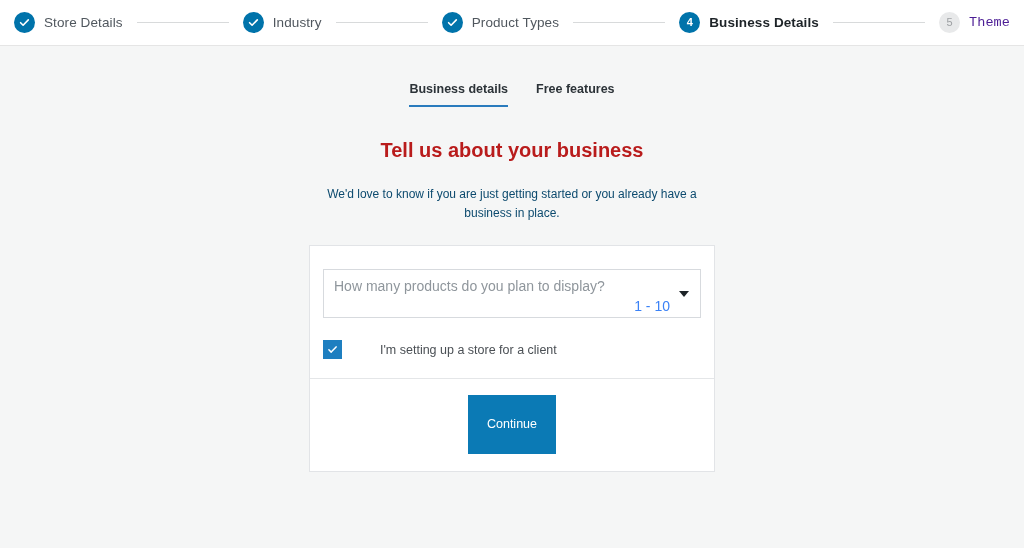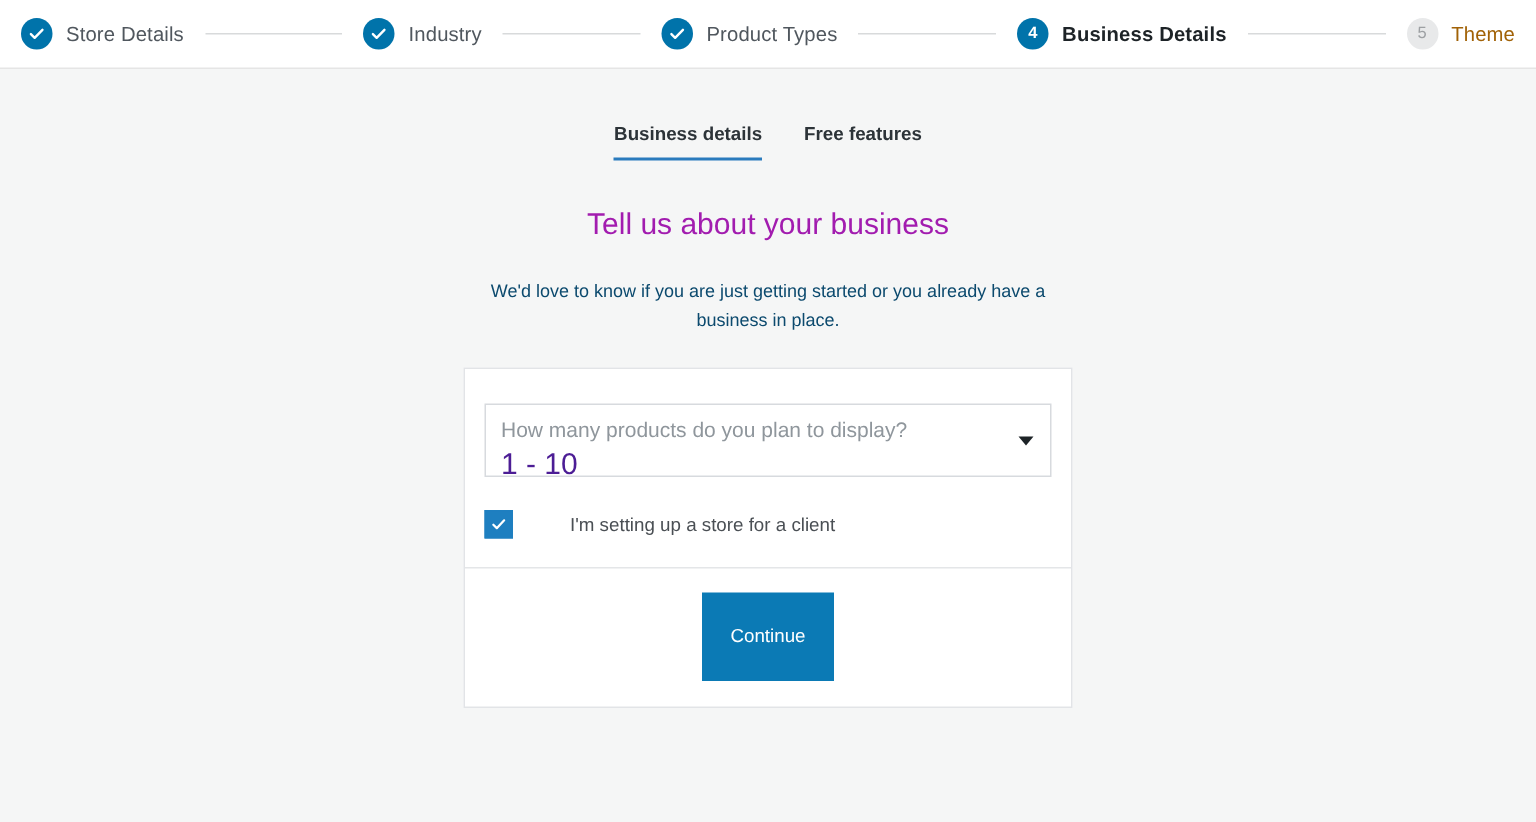--- a/index.html
+++ b/index.html
@@ -74,21 +74,22 @@
     margin-left: 9px;
     font-size: 13.5px;
     color: #50575e;
     letter-spacing: .1px;
   }
   .step.is-current .step-label {
     color: #1d2327;
     font-weight: 700;
   }
   .step.is-pending .step-label {
-    color: #a16207;
+    color: #4c1d95;
+    font-family: Liberation Mono, monospace;
   }
 
   
   .page {
     width: 100%;
     height: 502px;
     display: flex;
     flex-direction: column;
     align-items: center;
     padding-top: 36px;
@@ -109,22 +110,22 @@
     line-height: 1.2;
     cursor: pointer;
   }
   .tab.active {
     border-bottom-color: #2a7bbd;
   }
 
   
   .headline {
     font-size: 20px;
-    font-weight: 400;
-    color: #a21caf;
+    font-weight: 700;
+    color: #b91c1c;
     text-align: left;
     line-height: 1.3;
   }
   .subhead {
     margin-top: 22px;
     font-size: 12px;
     color: #0c4a6e;
     text-align: center;
     line-height: 1.55;
     max-width: 382px;
@@ -154,25 +155,26 @@
   }
   .field:last-of-type { margin-bottom: 0; }
 
   .field-label {
     font-size: 14px;
     color: #8f969c;
     line-height: 1.3;
     display: block;
   }
   .field-value {
-    font-size: 20px;
-    color: #4c1d95;
+    font-size: 14px;
+    color: #3b82f6;
     line-height: 1.45;
     display: block;
     margin-top: 1px;
+    text-align: right;
   }
   .field-caret {
     position: absolute;
     right: 11px;
     top: 50%;
     transform: translateY(-50%);
     width: 0; height: 0;
     border-left: 5px solid transparent;
     border-right: 5px solid transparent;
     border-top: 6px solid #1d2327;

